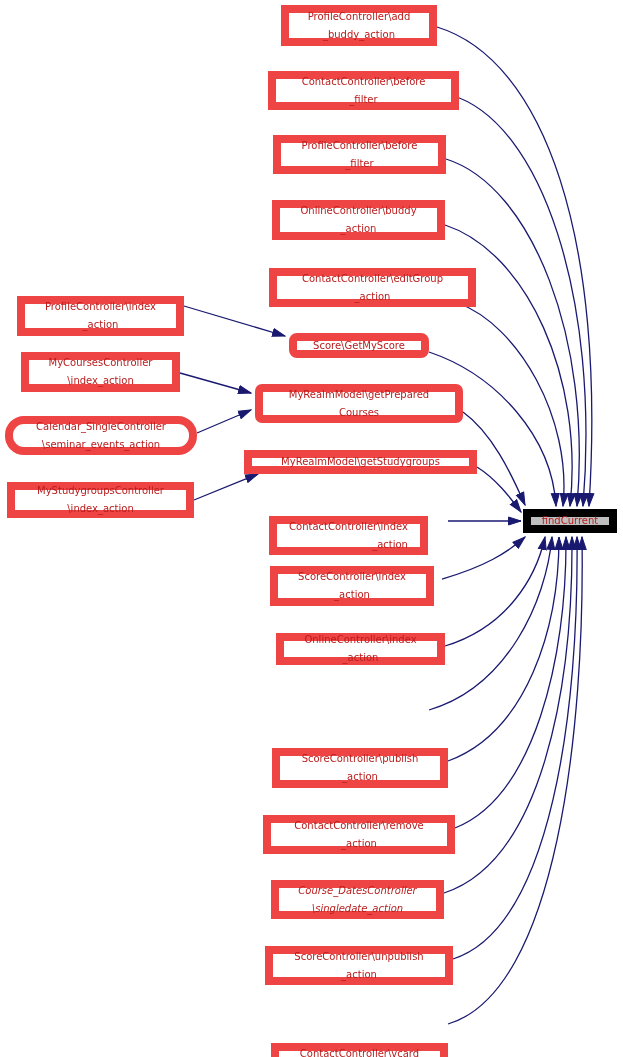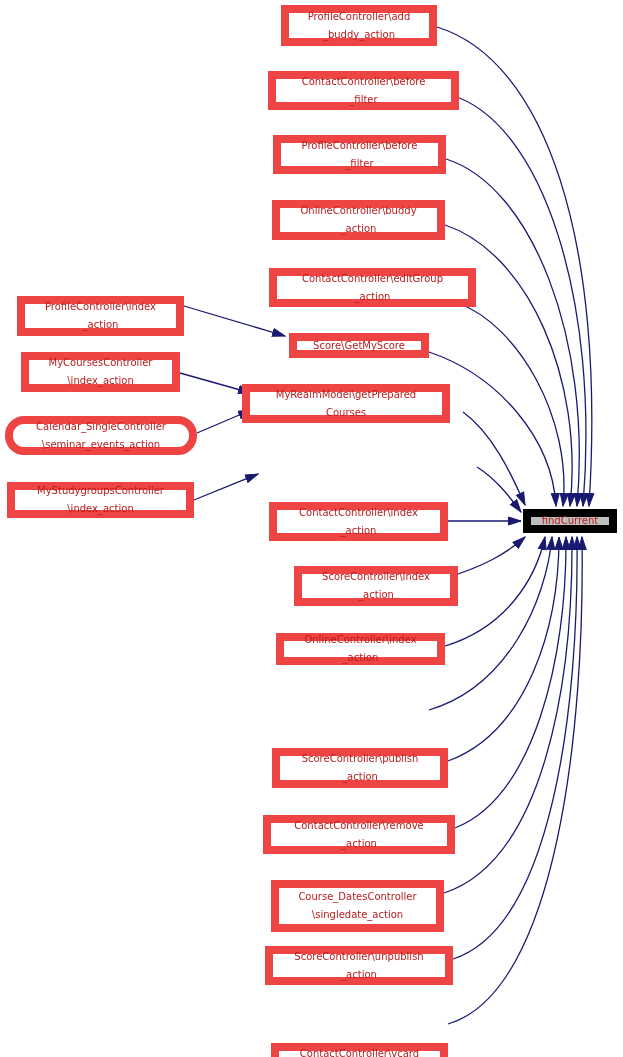--- a/index.html
+++ b/index.html
@@ -93,36 +93,37 @@
 
   <div class="node" style="left:17px; top:286px; width:167px; height:40px;margin-top:10px;">ProfileController\index
 _action</div>
   <div class="node" style="left:21px; top:352px; width:159px; height:40px;">MyCoursesController
 \index_action</div>
   <div class="node" style="left:5px; top:416px; width:192px; height:39px;border-radius:19px;">Calendar_SingleController
 \seminar_events_action</div>
   <div class="node" style="left:7px; top:482px; width:187px; height:36px;">MyStudygroupsController
 \index_action</div>
 
-  <div class="node" style="left:289px; top:333px; width:140px; height:25px;">Score\GetMyScore</div>
-  <div class="node" style="left:242px; top:384px; width:208px; height:39px;">MyRealmModel\getPrepared
+  <div class="node" style="left:289px; top:333px; width:140px; height:25px;border-radius:8px;">Score\GetMyScore</div>
+  <div class="node" style="left:255px; top:384px; width:208px; height:39px;border-radius:7px;">MyRealmModel\getPrepared
 Courses</div>
-  <div class="node" style="left:269px; top:502px; width:179px; height:39px;">ContactController\index
+  <div class="node" style="left:244px; top:450px; width:233px; height:24px;">MyRealmModel\getStudygroups</div>
+  <div class="node" style="left:269px; top:516px; width:159px; height:39px;text-align:right;">ContactController\index
 _action</div>
 
   <div class="node current" style="left:523px; top:509px; width:94px; height:24px;">findCurrent</div>
 
-  <div class="node" style="left:294px; top:566px; width:164px; height:40px;">ScoreController\index
+  <div class="node" style="left:270px; top:566px; width:164px; height:40px;">ScoreController\index
 _action</div>
   <div class="node" style="left:276px; top:633px; width:169px; height:32px;">OnlineController\index
 _action</div>
   <div class="node" style="left:272px; top:748px; width:176px; height:40px;">ScoreController\publish
 _action</div>
   <div class="node" style="left:263px; top:815px; width:192px; height:39px;">ContactController\remove
 _action</div>
-  <div class="node" style="left:271px; top:880px; width:173px; height:52px;">Course_DatesController
+  <div class="node" style="left:271px; top:880px; width:173px; height:39px;font-style:italic;">Course_DatesController
 \singledate_action</div>
   <div class="node" style="left:265px; top:946px; width:188px; height:39px;">ScoreController\unpublish
 _action</div>
   <div class="node" style="left:271px; top:1011px; width:177px; height:39px;margin-top:32px;">ContactController\vcard
 _action</div>
 
 </div>
 
 </body></html>

